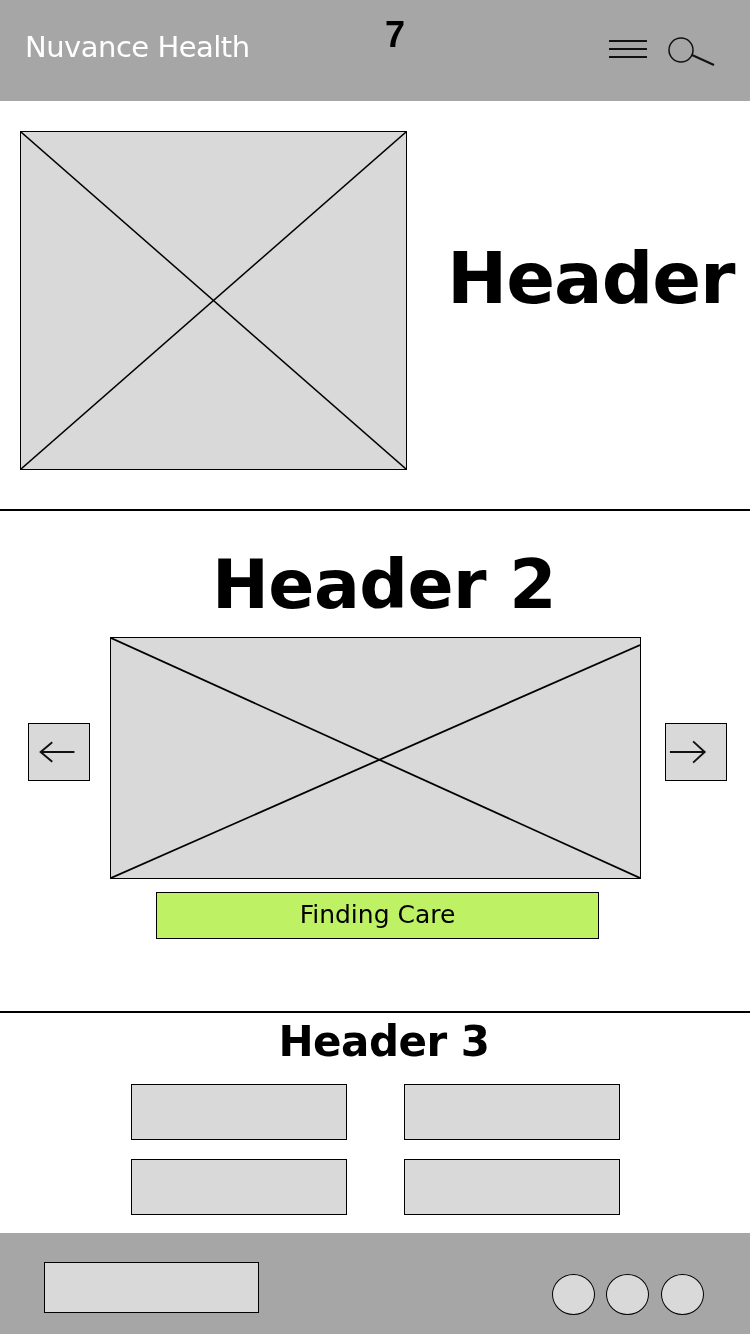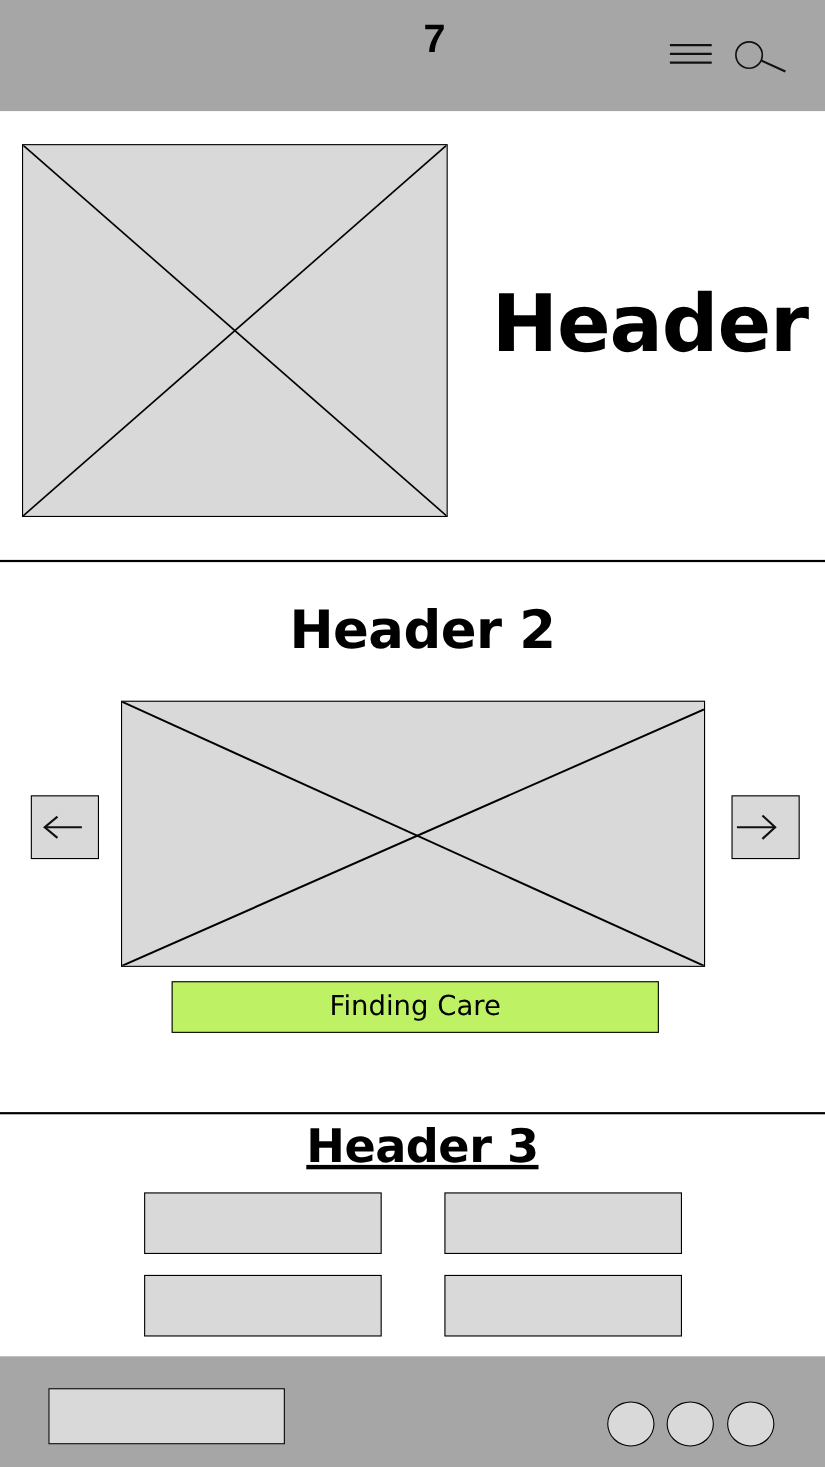--- a/index.html
+++ b/index.html
@@ -9,46 +9,47 @@
     .topbar { position: absolute; left: 0; top: 0; width: 750px; height: 101px; background: #a6a6a6; }
     .brand { position: absolute; left: 25px; top: 30px; font-size: 29px; color: #ffffff; letter-spacing: -0.5px; }
     .page-num { position: absolute; left: 385px; top: 14px; font-family: "Liberation Sans", sans-serif; font-weight: bold; font-size: 36px; color: #000; }
     .menu-btn { position: absolute; left: 606px; top: 36px; width: 42px; height: 26px; cursor: pointer; }
     .search-btn { position: absolute; left: 664px; top: 34px; width: 52px; height: 34px; cursor: pointer; }
 
     .placeholder { position: absolute; background: #d9d9d9; border: 1.5px solid #000; }
     .placeholder svg { position: absolute; left: 0; top: 0; width: 100%; height: 100%; }
 
     .hero-img { left: 20px; top: 131px; width: 387px; height: 339px; }
-    .hero-title { position: absolute; left: 447px; top: 252px; font-size: 72px; font-weight: bold; letter-spacing: -1px; }
+    .hero-title { position: absolute; left: 447px; top: 236px; font-size: 72px; font-weight: bold; letter-spacing: -1px; }
 
     .divider { position: absolute; left: 0; width: 750px; height: 2px; background: #000; }
     .divider.d1 { top: 509px; }
     .divider.d2 { top: 1011px; }
 
-    .h2 { position: absolute; left: 0; width: 750px; top: 545px; text-align: center; font-size: 48px; font-weight: bold; padding-left: 18px; letter-spacing: -0.5px; }
+    .h2 { position: absolute; left: 0; width: 750px; top: 545px; text-align: center; font-size: 68px; font-weight: bold; padding-left: 18px; letter-spacing: -0.5px; }
     .carousel-img { left: 110px; top: 637px; width: 531px; height: 242px; }
     .arrow-btn { position: absolute; top: 723px; width: 62px; height: 58px; background: #d9d9d9; border: 1.5px solid #000; cursor: pointer; }
     .arrow-btn.prev { left: 28px; }
     .arrow-btn.next { left: 665px; }
     .arrow-btn svg { position: absolute; left: 0; top: 0; width: 100%; height: 100%; }
 
     .cta { position: absolute; left: 156px; top: 892px; width: 443px; height: 47px; background: #bef264; border: 1.5px solid #000; text-align: center; line-height: 44px; font-size: 25px; cursor: pointer; }
 
-    .h3 { position: absolute; left: 0; width: 750px; top: 1017px; text-align: center; font-size: 42px; font-weight: bold; padding-left: 18px; letter-spacing: -0.5px; text-decoration: underline; }
+    .h3 { position: absolute; left: 0; width: 750px; top: 1017px; text-align: center; font-size: 42px; font-weight: bold; padding-left: 18px; letter-spacing: -0.5px; }
     .tile { position: absolute; width: 216px; height: 56px; background: #d9d9d9; border: 1.5px solid #000; cursor: pointer; }
 
     .footer { position: absolute; left: 0; top: 1233px; width: 750px; height: 101px; background: #a6a6a6; }
     .footer-box { position: absolute; left: 44px; top: 29px; width: 215px; height: 51px; background: #d9d9d9; border: 1.5px solid #000; }
     .social { position: absolute; top: 41px; width: 43px; height: 41px; border-radius: 50%; background: #d9d9d9; border: 1.5px solid #000; cursor: pointer; }
   </style>
 </head>
 <body>
 
 <div class="topbar">
+  <div class="brand">Nuvance Health</div>
   <div class="page-num">7</div>
   <div class="menu-btn">
     <svg width="42" height="26" viewBox="0 0 42 26">
       <line x1="3" y1="5" x2="41" y2="5" stroke="#111" stroke-width="2"></line>
       <line x1="3" y1="13" x2="41" y2="13" stroke="#111" stroke-width="2"></line>
       <line x1="3" y1="21" x2="41" y2="21" stroke="#111" stroke-width="2"></line>
     </svg>
   </div>
   <div class="search-btn">
     <svg width="52" height="34" viewBox="0 0 52 34">

